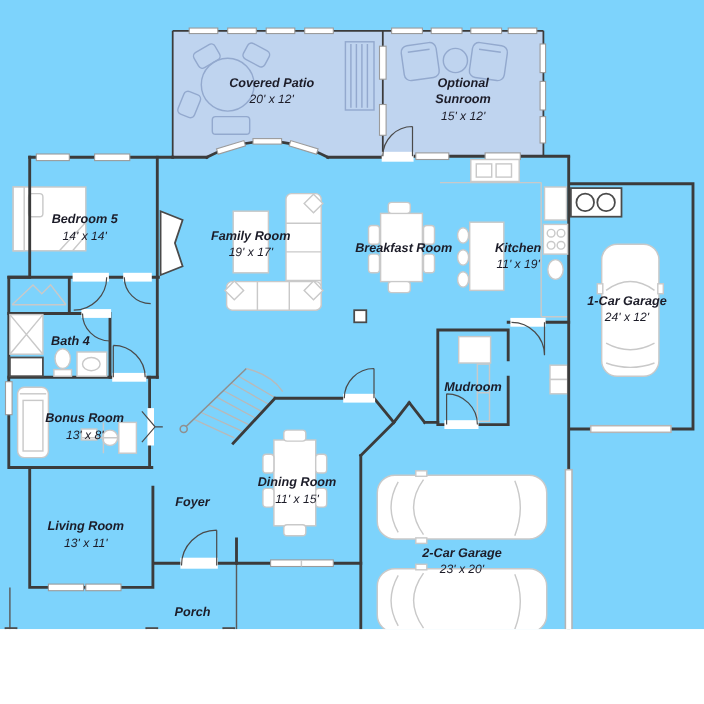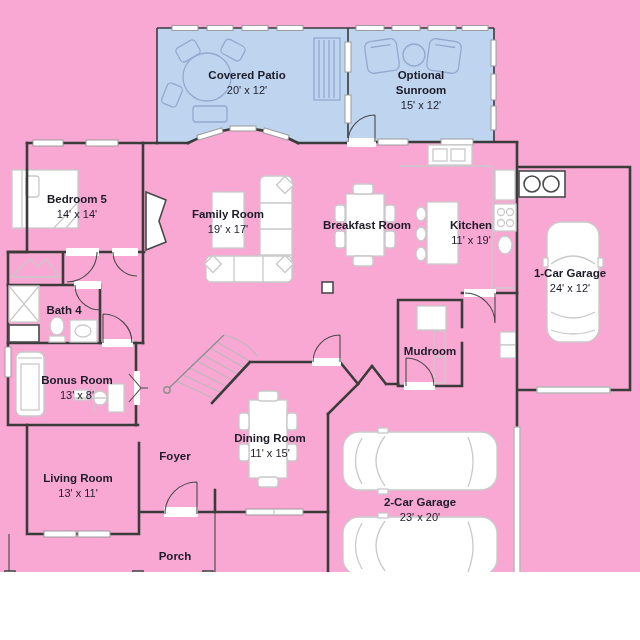--- a/index.html
+++ b/index.html
@@ -1,16 +1,16 @@
 <!DOCTYPE html>
 <html style="--wall: #3b3b3b; --furn: #c9c9c9; --hlfill: #bfd4ef; --hlstroke: #93a9ce; --label: #1c1c28; --winstroke: #9b9b9b; --gdoor: #b5b5b5;"><head>
 <meta charset="utf-8">
 <style>
   html,body{margin:0;padding:0;background:#ffffff;}
-  .stage{width:640px;height:572px;position:relative;background:#f9a8d4;overflow:hidden;}
+  .stage{width:640px;height:572px;position:relative;background:#7dd3fc;overflow:hidden;font-style:italic;}
   svg{display:block;}
   text{font-family:"Liberation Sans","DejaVu Sans",sans-serif;text-anchor:middle;fill:var(--label,#1c1c28);}
   .room-name{font-weight:bold;font-size:11.5px;}
   .room-dims{font-size:11px;}
   .wall{stroke:var(--wall,#3b3b3b);stroke-width:2.6;fill:none;stroke-linecap:square;}
   .wall-thin{stroke:var(--wall,#3b3b3b);stroke-width:1.6;fill:none;}
   .furn{stroke:var(--furn,#c9c9c9);stroke-width:1.3;fill:#ffffff;}
   .furnline{stroke:var(--furn,#c9c9c9);stroke-width:1.3;fill:none;}
   .bfurn{stroke:var(--hlstroke,#93a9ce);stroke-width:1.3;fill:none;}
   .win{fill:#ffffff;stroke:var(--winstroke,#9b9b9b);stroke-width:1;}

